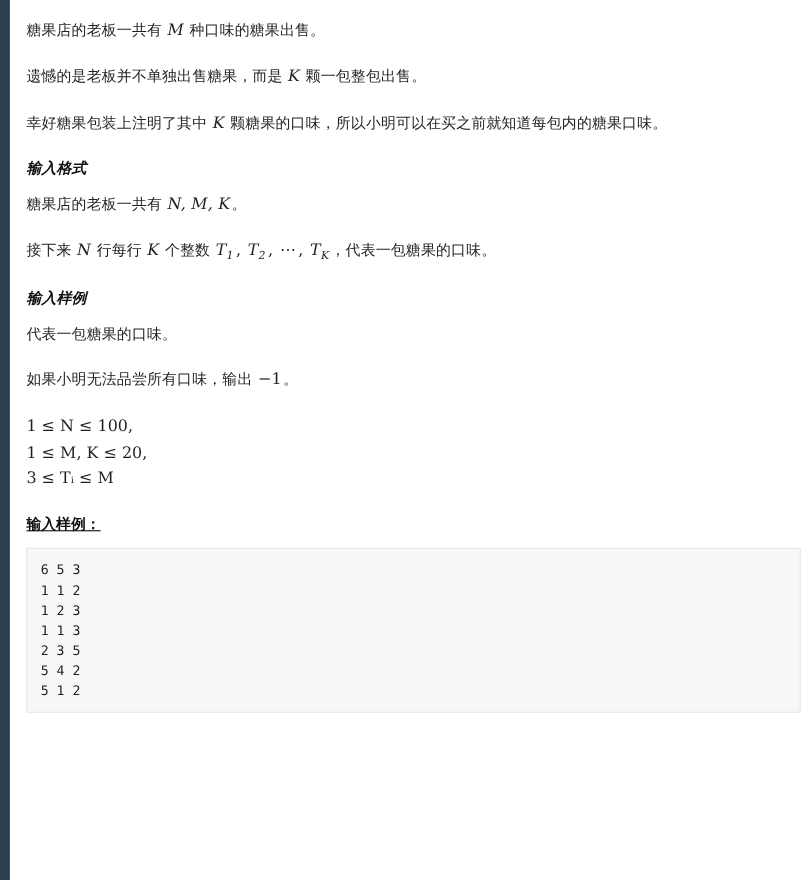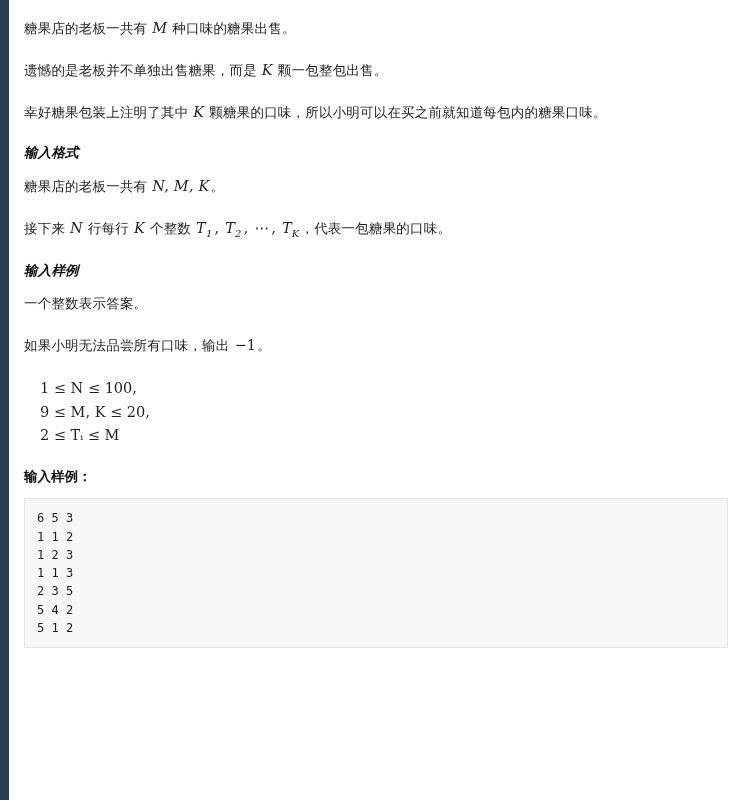--- a/index.html
+++ b/index.html
@@ -55,21 +55,21 @@
     font-size: 14.5px;
     padding: 0 1px;
   }
   .math-up {
     font-family: "DejaVu Serif", serif;
     font-style: normal;
     font-size: 14.5px;
     padding: 0 1px;
   }
   .range-block {
-    margin: 0 0 21px 16px;
+    margin: 0 0 21px 0;
   }
   .range-line {
     font-family: "DejaVu Serif", serif;
     font-size: 14.5px;
     line-height: 1.62;
     color: #1f1f1f;
   }
   .sub {
     font-size: 10px;
     vertical-align: sub;
@@ -85,20 +85,21 @@
     line-height: 1.52;
     color: #222;
     white-space: pre;
     overflow: hidden;
   }
   .label-bold {
     margin: 0 0 12px 0;
     font-size: 13.5px;
     font-weight: bold;
     color: #111;
+    text-decoration: underline;
   }
 </style>
 </head>
 <body>
 
 <div class="page">
 
   <div class="left-rule"></div>
 
   <div class="content">
@@ -123,31 +124,31 @@
     <p class="para">
       <span>糖果店的老板一共有 </span><span class="math">N, M, K</span><span>。</span>
     </p>
 
     <p class="para">
       接下来 <span class="math">N</span> 行每行 <span class="math">K</span> 个整数 <span class="math">T<span class="sub">1</span></span><span class="math-up">,</span> <span class="math">T<span class="sub">2</span></span><span class="math-up">,</span> <span class="math-up">⋯</span><span class="math-up">,</span> <span class="math">T<span class="sub">K</span></span>，代表一包糖果的口味。
     </p>
 
     <h3 class="section">输入样例</h3>
 
-    <p class="para">一个整数表示答案。</p>
+    <p class="para">代表一包糖果的口味。</p>
 
     <p class="para">
       <span>如果小明无法品尝所有口味，输出 </span><span class="math-up">−1</span><span>。</span>
     </p>
 
 
     <div class="range-block">
       <div class="range-line">1 ≤ N ≤ 100,</div>
-      <div class="range-line">9 ≤ M, K ≤ 20,</div>
-      <div class="range-line">2 ≤ Tᵢ ≤ M</div>
+      <div class="range-line">1 ≤ M, K ≤ 20,</div>
+      <div class="range-line">3 ≤ Tᵢ ≤ M</div>
     </div>
 
     <div class="label-bold">输入样例：</div>
 
     <pre class="sample">6 5 3
 1 1 2
 1 2 3
 1 1 3
 2 3 5
 5 4 2

